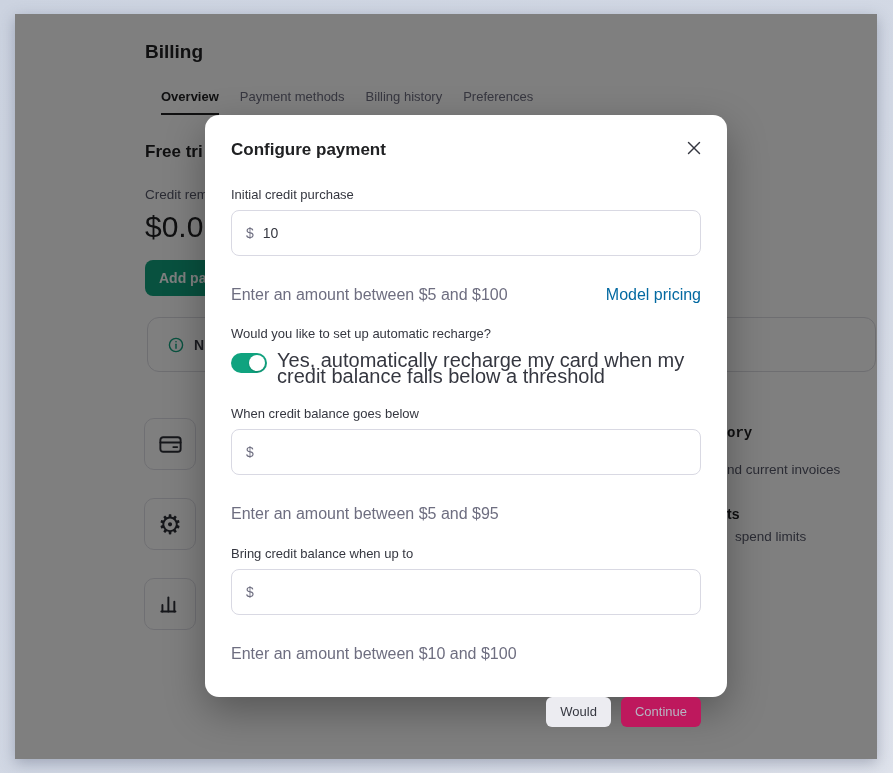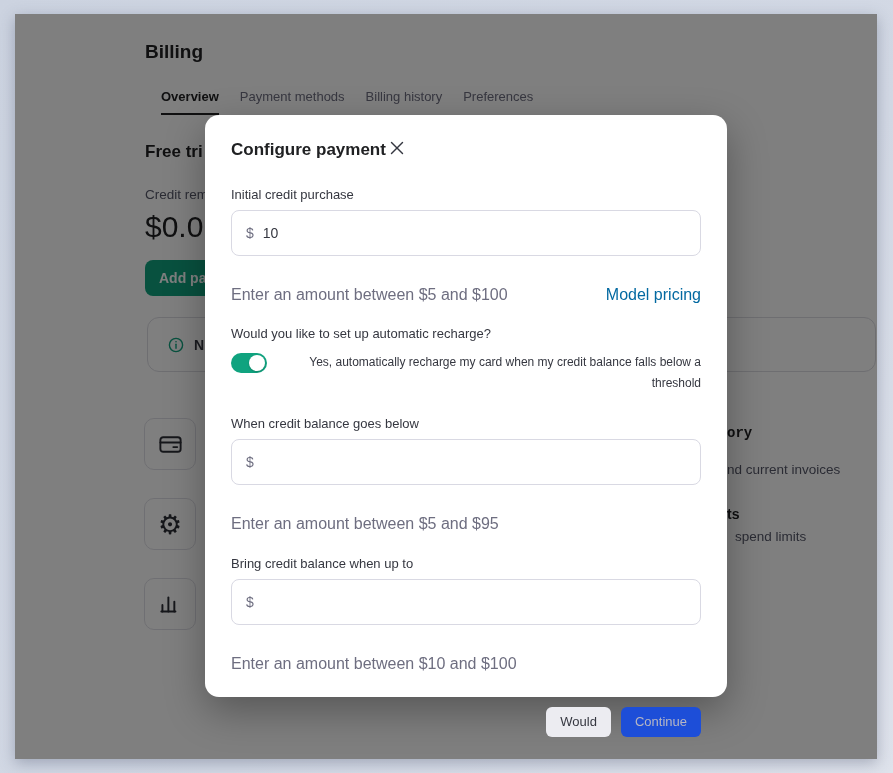--- a/index.html
+++ b/index.html
@@ -47,21 +47,21 @@
   .frag-desc { position: absolute; font-size: 13.5px; color: #565869; white-space: nowrap; }
 
   .overlay { position: absolute; inset: 0; background: rgba(0,0,0,0.5); }
 
   
   .modal {
     position: absolute; left: 205px; top: 115px; width: 522px; height: 582px;
     background: #fff; border-radius: 14px; padding: 24px 26px;
     box-shadow: 0 14px 40px rgba(0,0,0,0.32);
   }
-  .modal-header { display: flex; justify-content: flex-start; align-items: flex-start; }
+  .modal-header { display: flex; justify-content: space-between; align-items: flex-start; }
   .modal-title { font-size: 17px; font-weight: 700; color: #202123; line-height: 21px; }
   .close-btn { background: none; border: none; cursor: pointer; padding: 4px; margin: -2px -4px 0 0; line-height: 0; }
 
   .field-label { font-size: 13px; line-height: 1.15; color: #353740; }
   .field {
     height: 46px; border: 1px solid #d9d9e3; border-radius: 8px; background: #fff;
     display: flex; align-items: center; padding: 0 14px; gap: 9px;
   }
   .field .prefix { font-size: 14px; color: #6e6e80; }
   .field input {
@@ -76,26 +76,26 @@
   .mt-sec { margin-top: 23px; }
   .toggle-row { display: flex; align-items: flex-start; gap: 10px; margin-top: 10px; }
   .toggle {
     position: relative; width: 36px; height: 20px; border-radius: 999px;
     background: #10a37f; flex: none; margin-top: 1px; cursor: pointer; border: none;
   }
   .toggle .knob {
     position: absolute; top: 2px; right: 2px; width: 16px; height: 16px;
     border-radius: 50%; background: #fff; box-shadow: 0 1px 2px rgba(0,0,0,0.2);
   }
-  .toggle-desc { font-size: 12px; line-height: 21px; color: #353740; max-width: 430px; text-align: right; }
+  .toggle-desc { font-size: 20px; line-height: 16px; color: #353740; max-width: 430px; }
   .mt-label4 { margin-top: 24px; }
   .actions { display: flex; justify-content: flex-end; gap: 10px; margin-top: 34px; }
   .btn { border: none; border-radius: 6px; font-size: 13px; padding: 7px 14px; font-family: inherit; cursor: pointer; line-height: 1.2; }
   .btn-back { background: #ececf1; color: #353740; }
-  .btn-continue { background: #1d4ed8; color: #b6b6c3; cursor: default; }
+  .btn-continue { background: #be185d; color: #b6b6c3; cursor: default; }
 </style>
 </head>
 <body>
 
 <div id="root">
 
   <div class="page">
 
     <div class="page-title">Billing</div>
 

